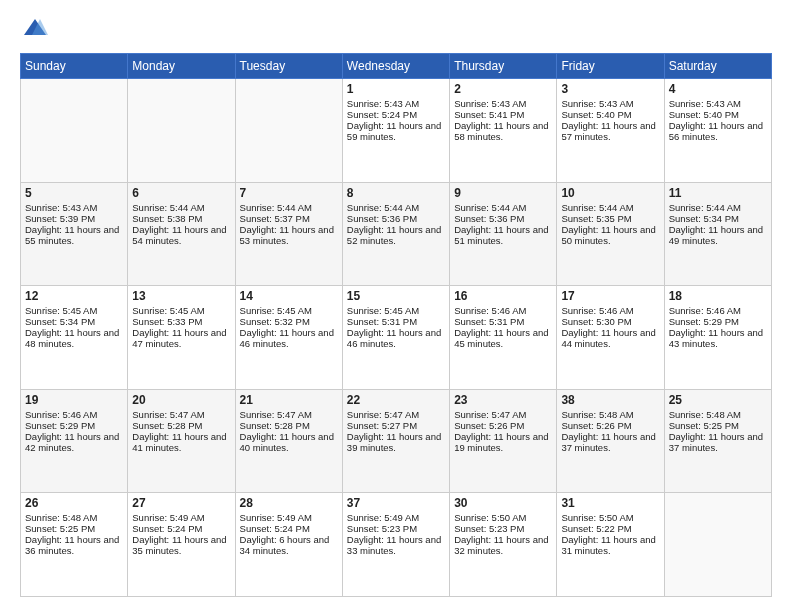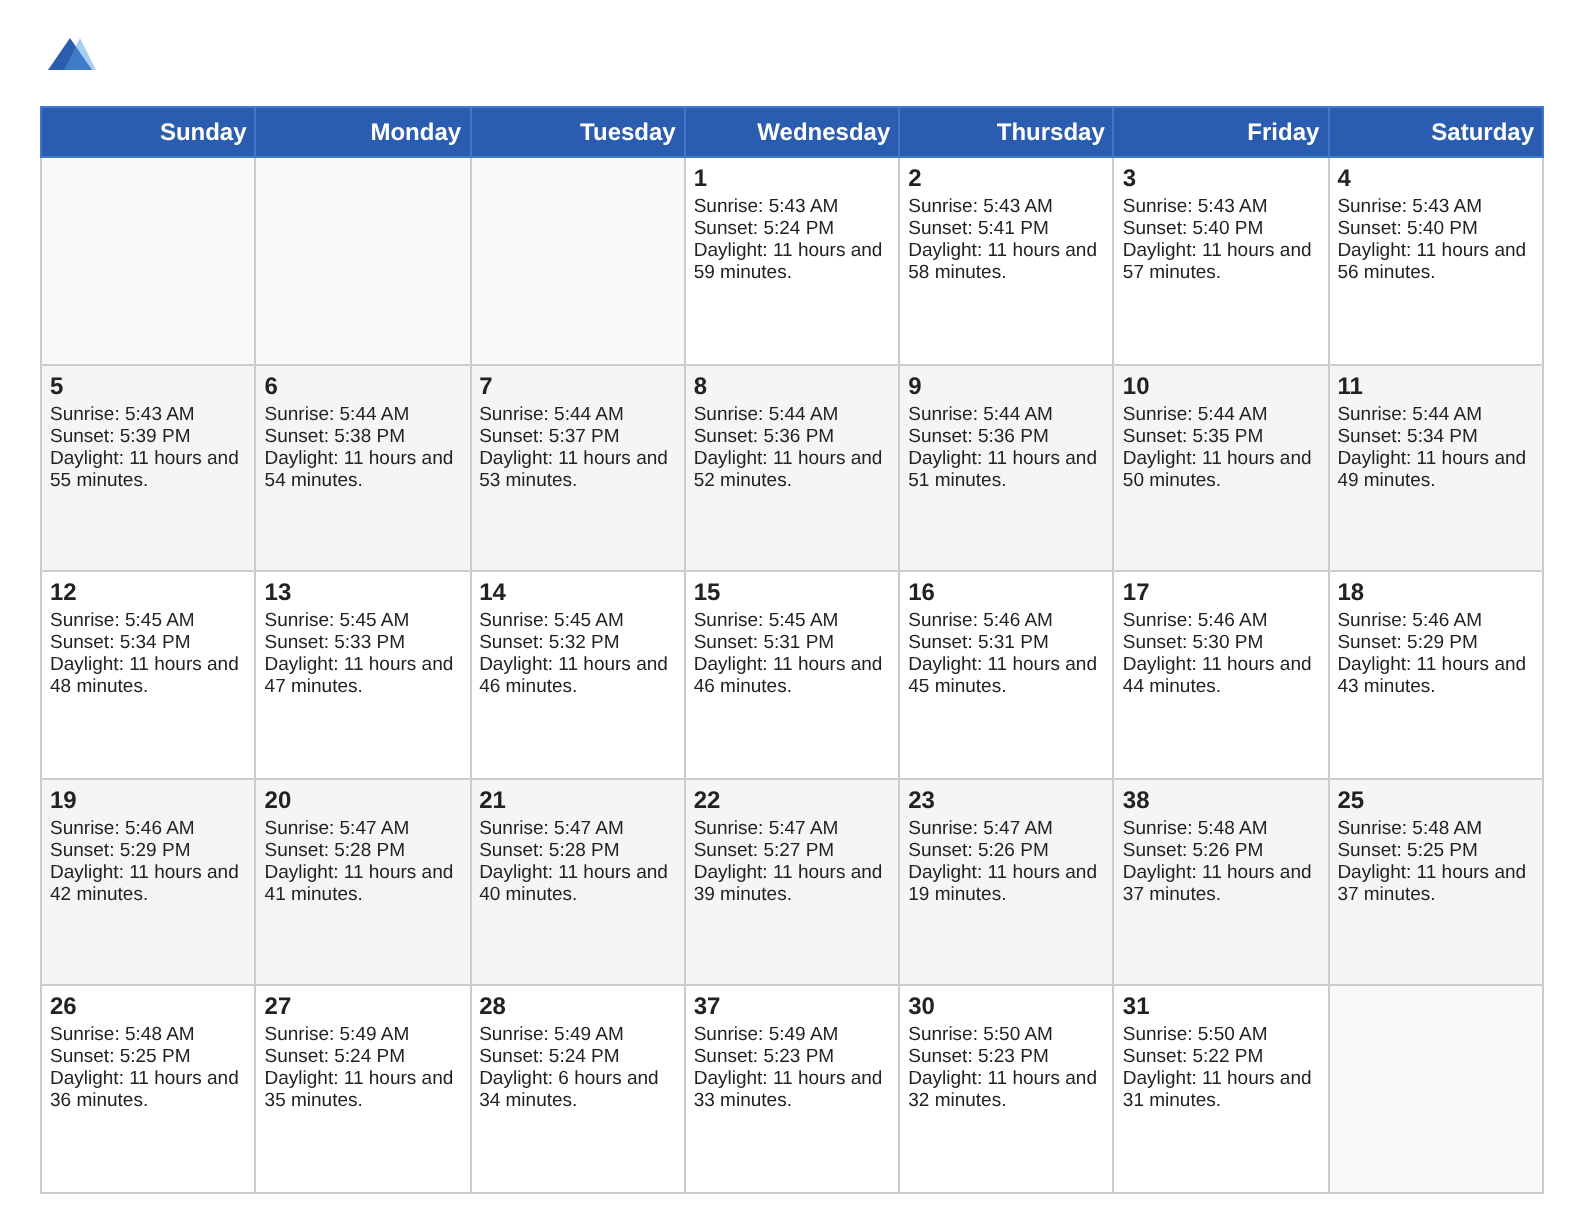--- a/index.html
+++ b/index.html
@@ -58,23 +58,23 @@
       flex: 1;
       border: 1px solid #ccc;
       border-collapse: collapse;
       width: 100%;
       table-layout: fixed;
     }
     .calendar th {
       background: #2a5db0;
       color: #fff;
       font-size: 12px;
-      font-weight: bold;
+      font-weight: normal;
       padding: 5px 4px;
-      text-align: right;
+      text-align: left;
       border: 1px solid #4477cc;
     }
     .calendar td {
       vertical-align: top;
       font-size: 9.5px;
       color: #222;
       padding: 3px 4px;
       border: 1px solid #ccc;
       height: 88px;
     }

